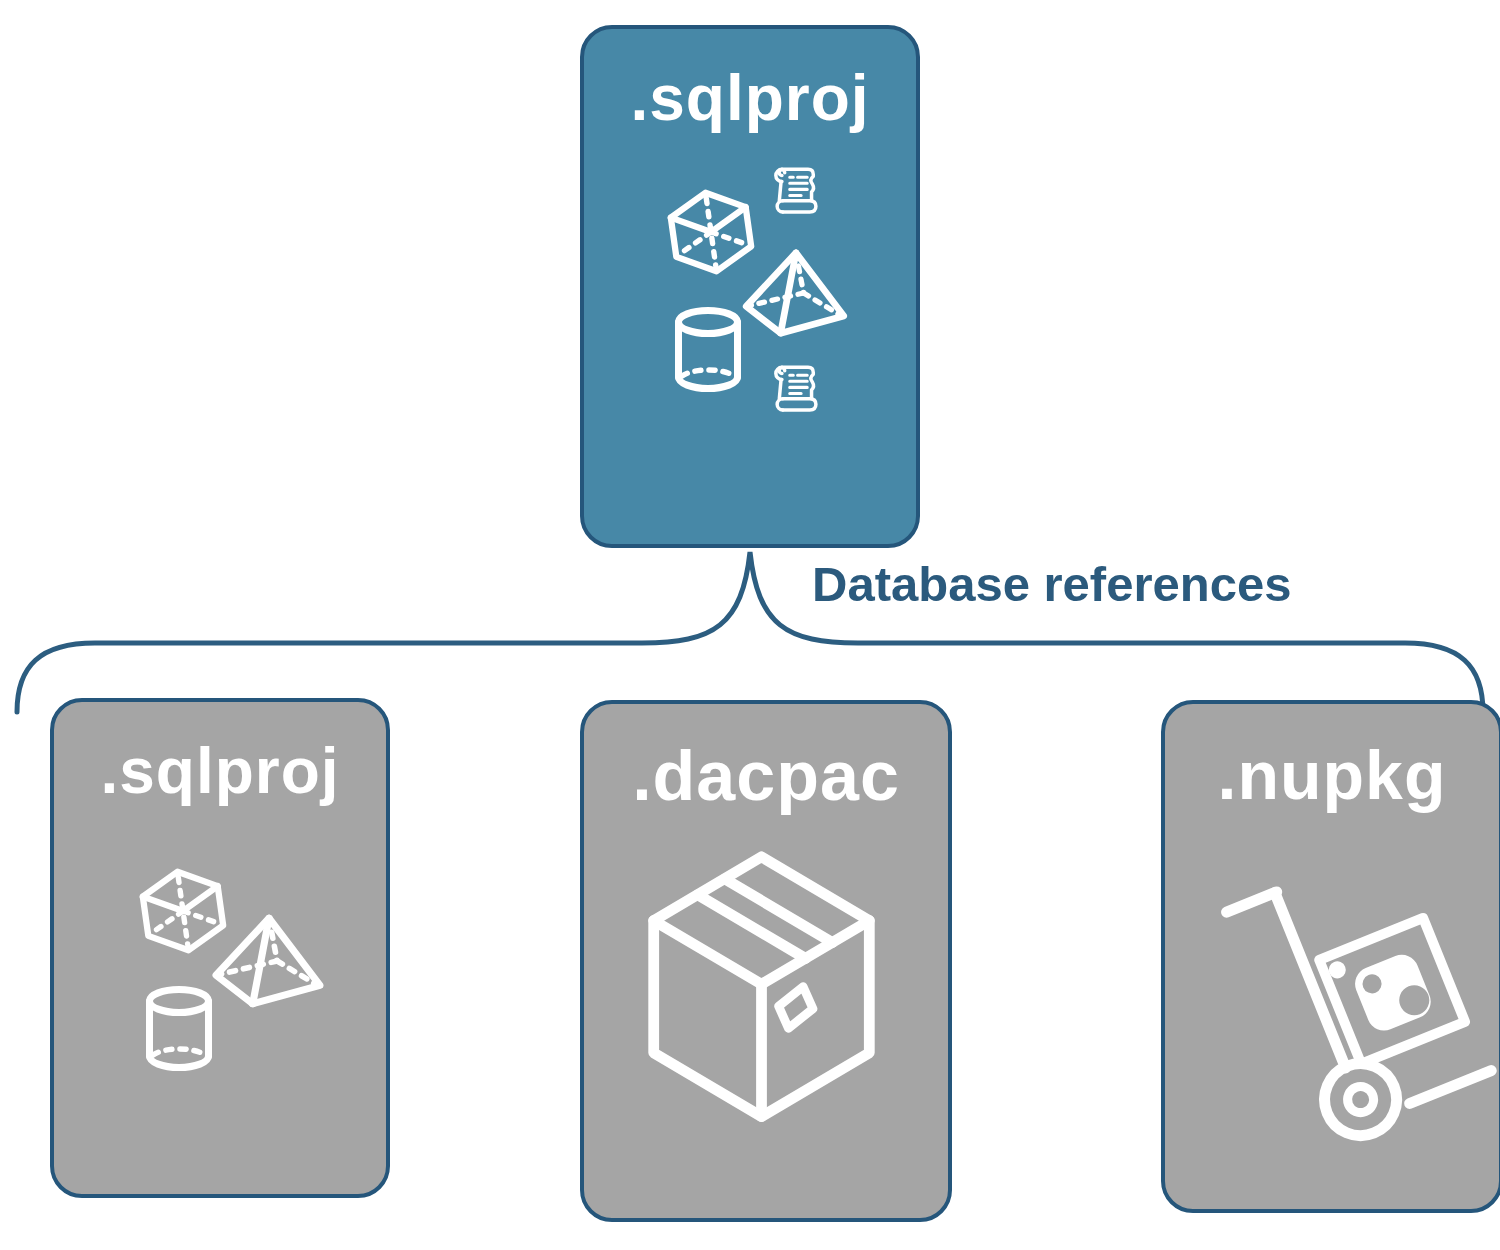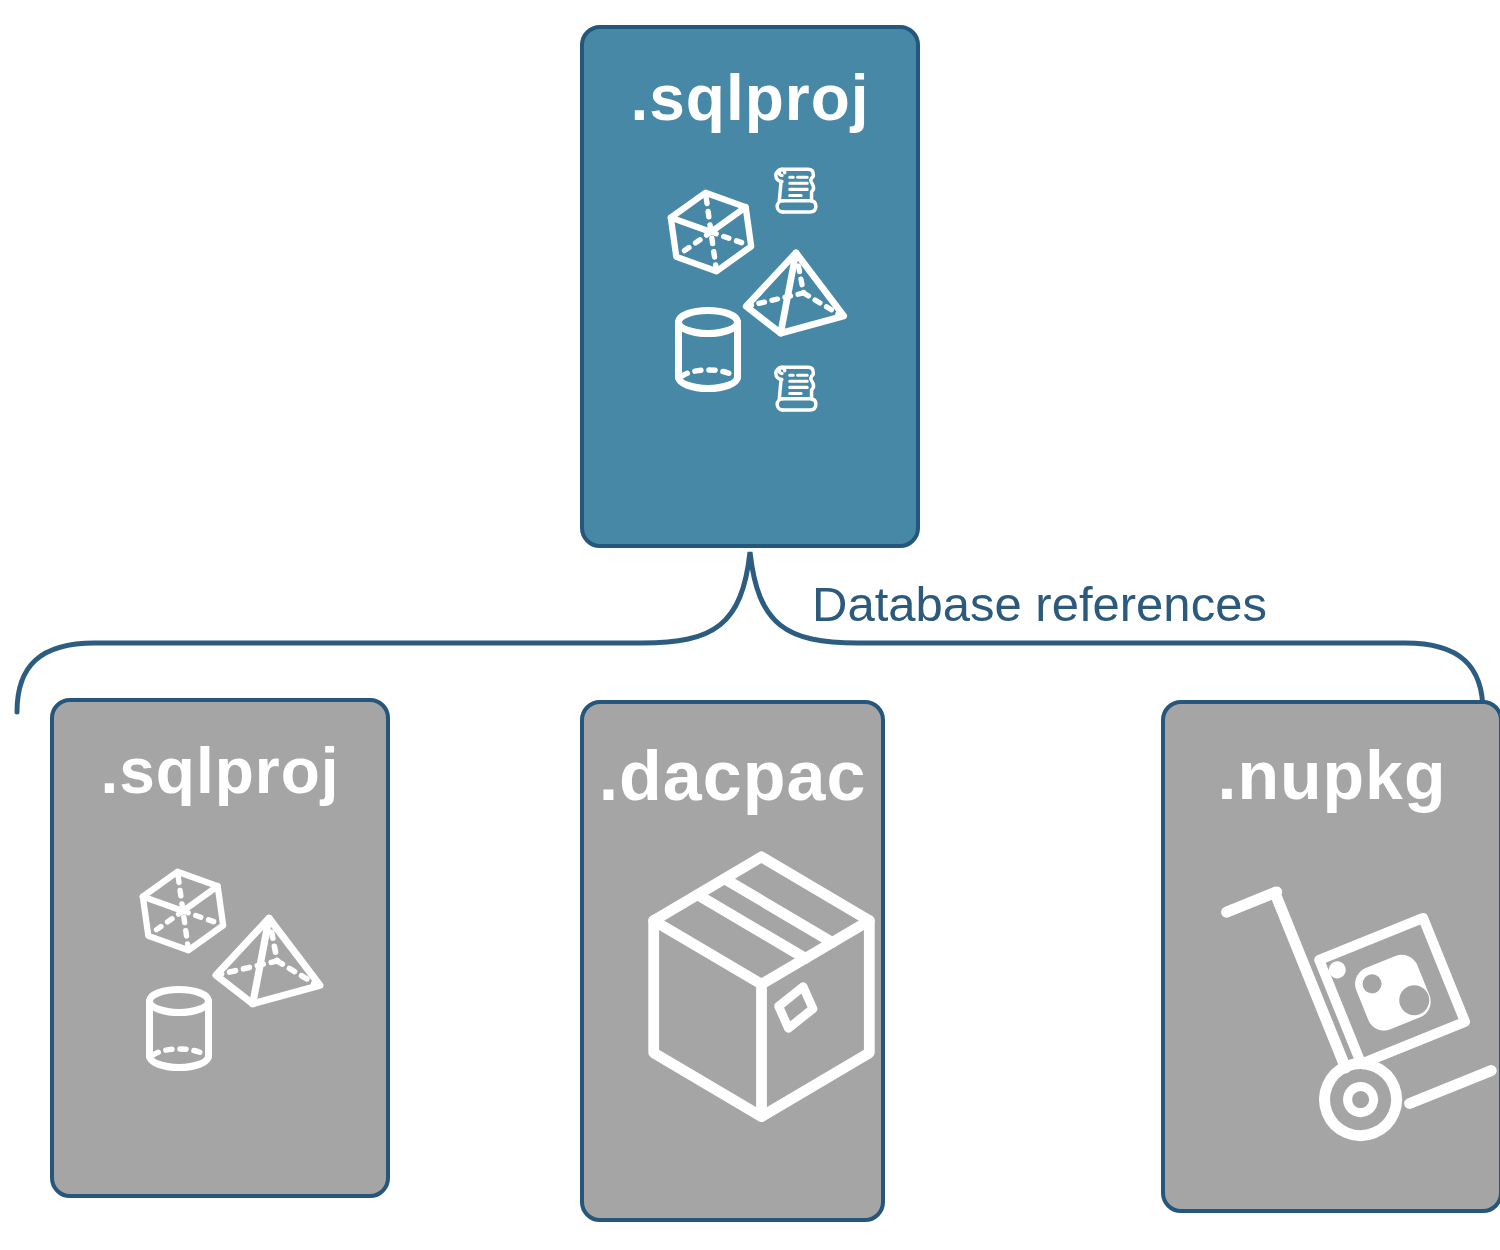--- a/index.html
+++ b/index.html
@@ -11,38 +11,38 @@
     --color-white:#ffffff;
   }
   html,body{margin:0;padding:0;background:#ffffff;}
   .canvas{
     position:relative;width:1500px;height:1250px;background:#ffffff;overflow:hidden;
     font-family:"Liberation Sans","DejaVu Sans",sans-serif;
   }
   .node{
     position:absolute;box-sizing:border-box;
     border:4px solid var(--color-border);
-    border-radius:20px;
+    border-radius:32px;
   }
   .node-top{background:var(--color-teal);}
   .node-child{background:var(--color-gray);}
   .node-title{
     color:var(--color-white);
     font-weight:bold;
     text-align:center;
     margin-top:34px;
     letter-spacing:1px;
     line-height:1.1;
   }
   .icon{position:absolute;}
   .brace{position:absolute;left:0;top:0;pointer-events:none;}
   .connector-label{
     position:absolute;
-    left:812px;top:576px;
-    font-size:49px;font-weight:normal;
+    left:812px;top:556px;
+    font-size:49px;font-weight:bold;
     color:var(--color-label);
     white-space:nowrap;
   }
 </style>
 </head>
 <body>
 
 <div class="canvas">
 
   <div class="node node-top" style="left:580px;top:25px;width:340px;height:523px;">
@@ -143,21 +143,21 @@
     <svg class="icon" style="left:88px;top:284px;" width="74" height="86" viewBox="0 0 72 86">
       <g fill="none" stroke="#fff" stroke-width="7" stroke-linecap="round">
         <ellipse cx="36" cy="15" rx="29.5" ry="11.5"></ellipse>
         <path d="M6.5 15 V 70 M65.5 15 V 70"></path>
         <path d="M6.5 70 A 29.5 11.5 0 0 0 65.5 70"></path>
         <path d="M10 69 A 29.5 11.5 0 0 1 62 69" stroke-width="5.5" stroke-dasharray="6 8"></path>
       </g>
     </svg>
   </div>
 
-  <div class="node node-child" style="left:580px;top:700px;width:305px;height:522px;">
+  <div class="node node-child" style="left:580px;top:700px;width:372px;height:522px;">
     <div class="node-title" style="font-size:70px;">.dacpac</div>
 
     <svg class="icon" style="left:55px;top:138px;" width="245" height="282" viewBox="0 0 100 115">
       <g fill="none" stroke="#fff" stroke-width="4.4" stroke-linecap="round" stroke-linejoin="round">
         <path d="M50 6 L94 32 V86 L50 112 L6 86 V32 Z"></path>
         <path d="M6 32 L50 58 L94 32"></path>
         <path d="M50 58 V112"></path>
         <path d="M35 15 L79 41 M24 21.5 L68 47.5"></path>
         <path d="M57 67 L67 59 L71 68 L61 76 Z" stroke-width="3.6"></path>
       </g>

